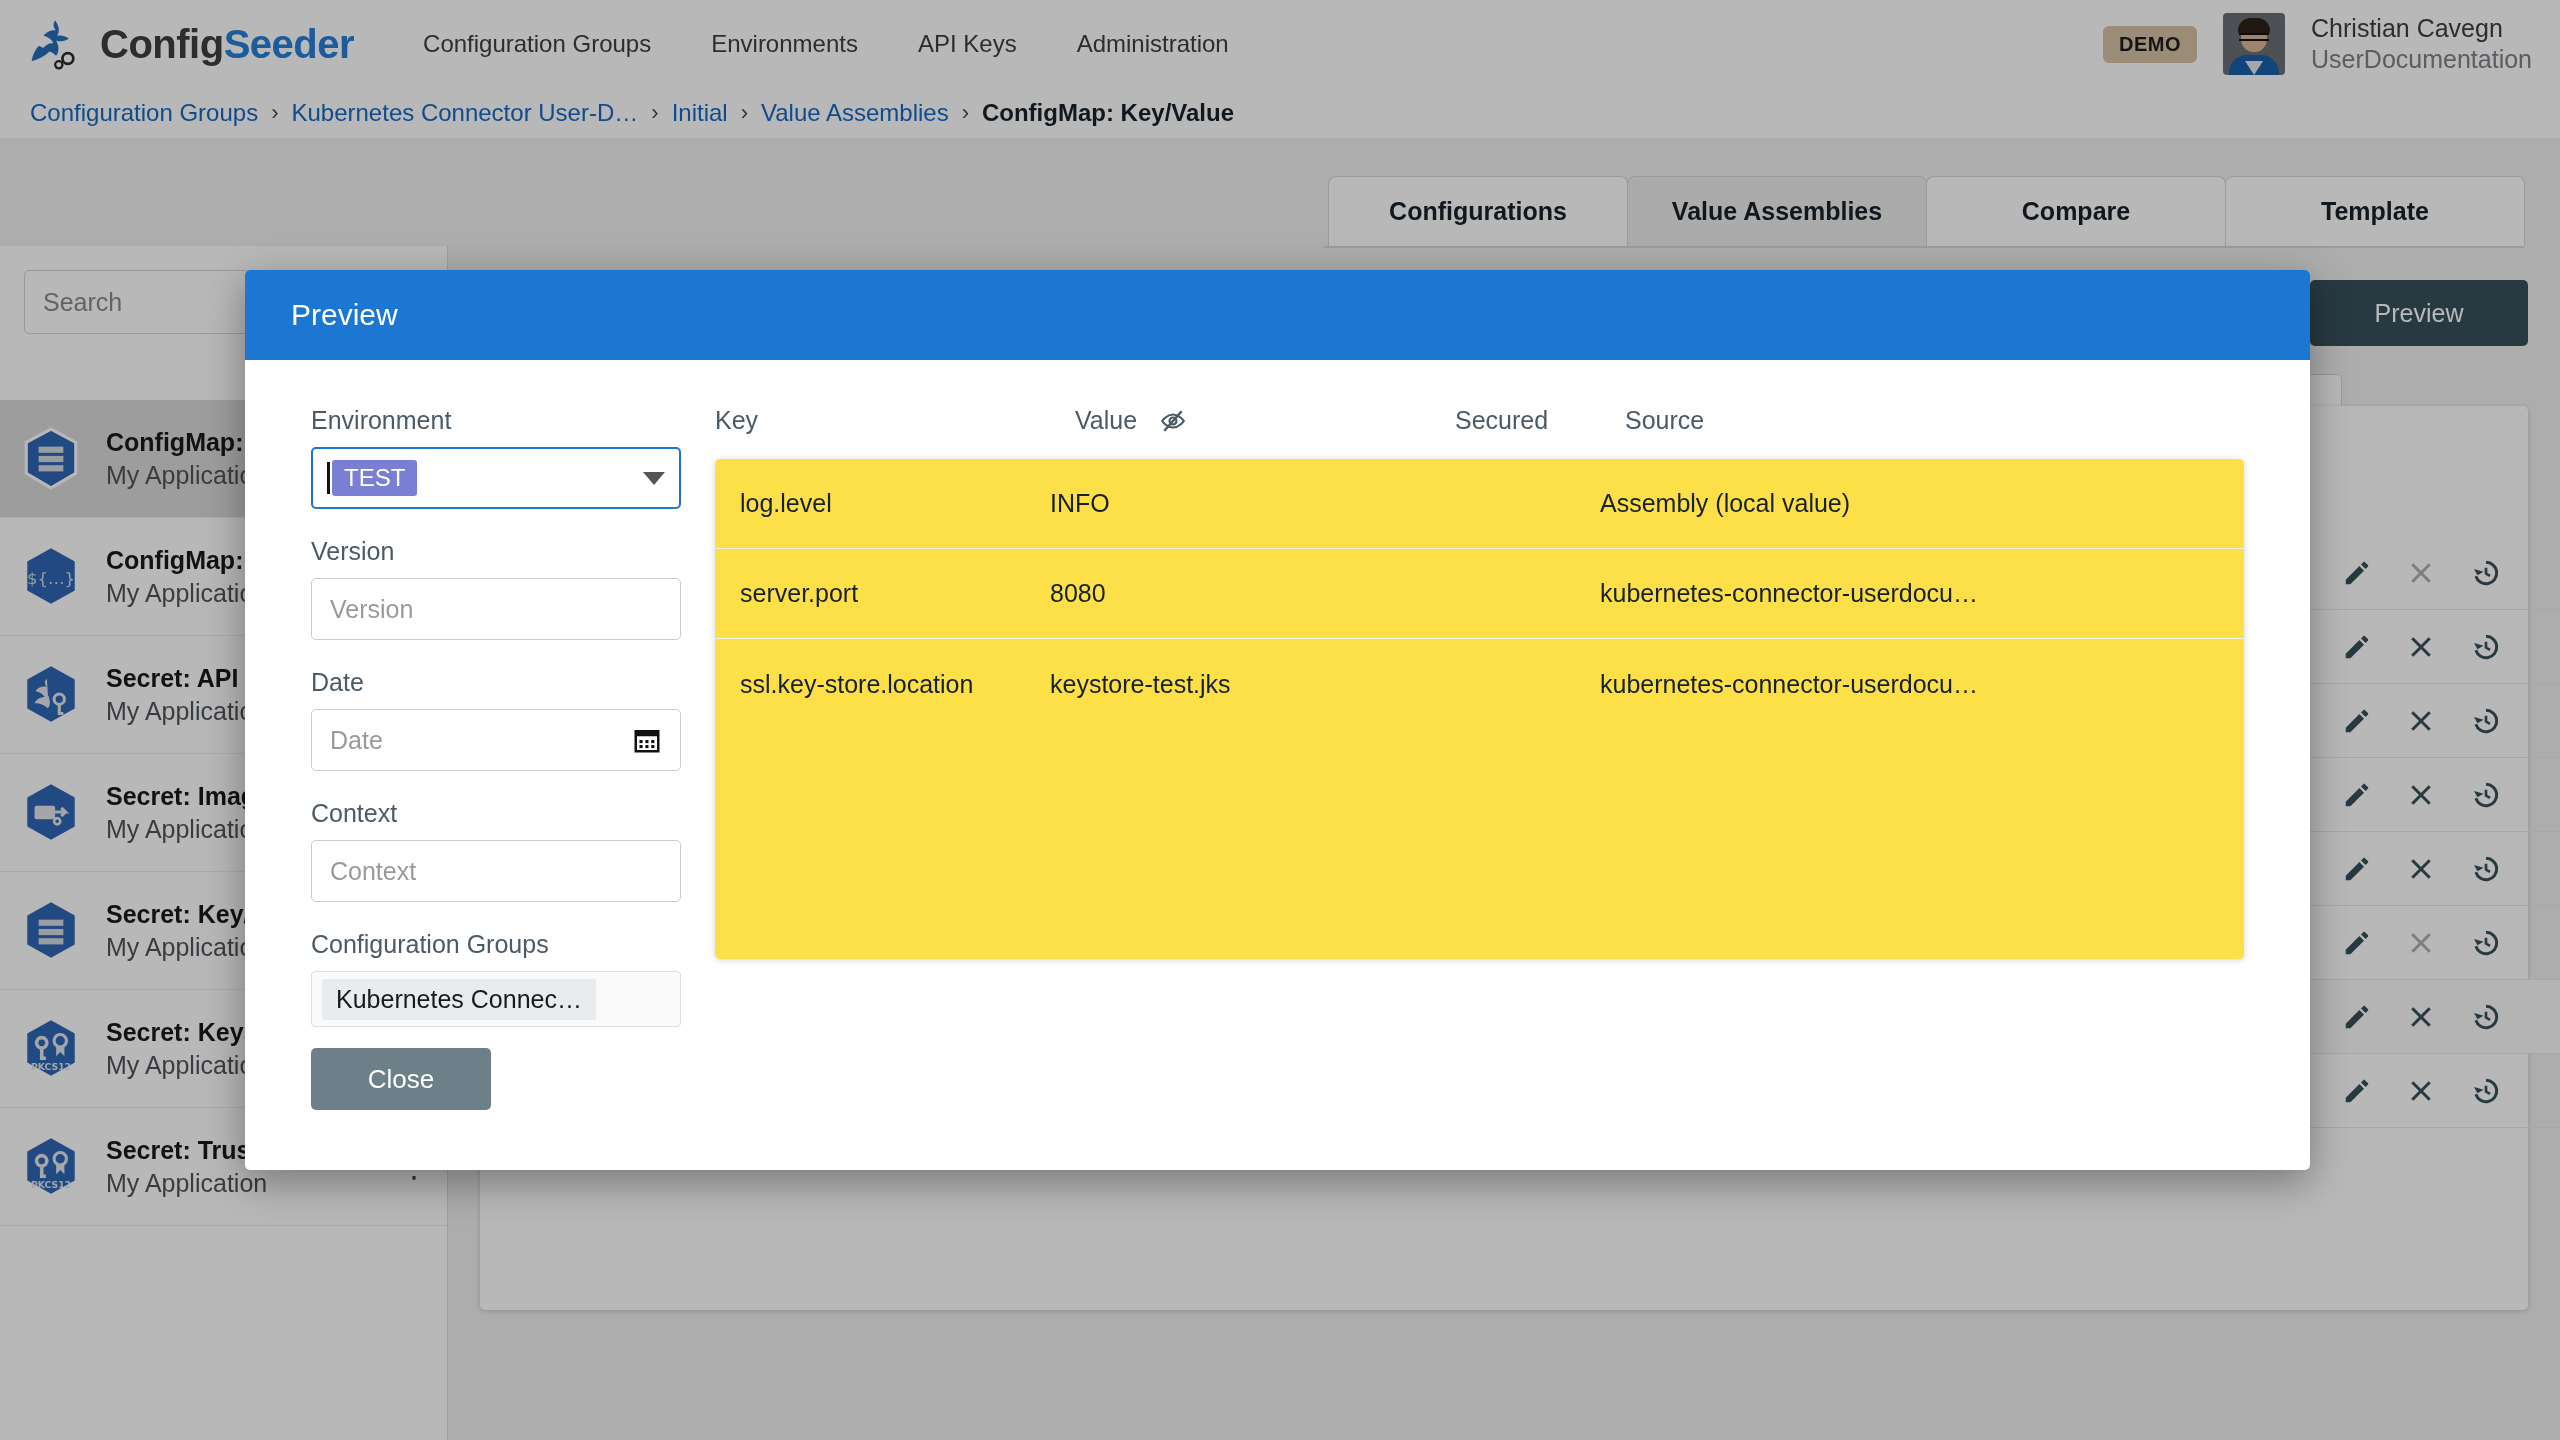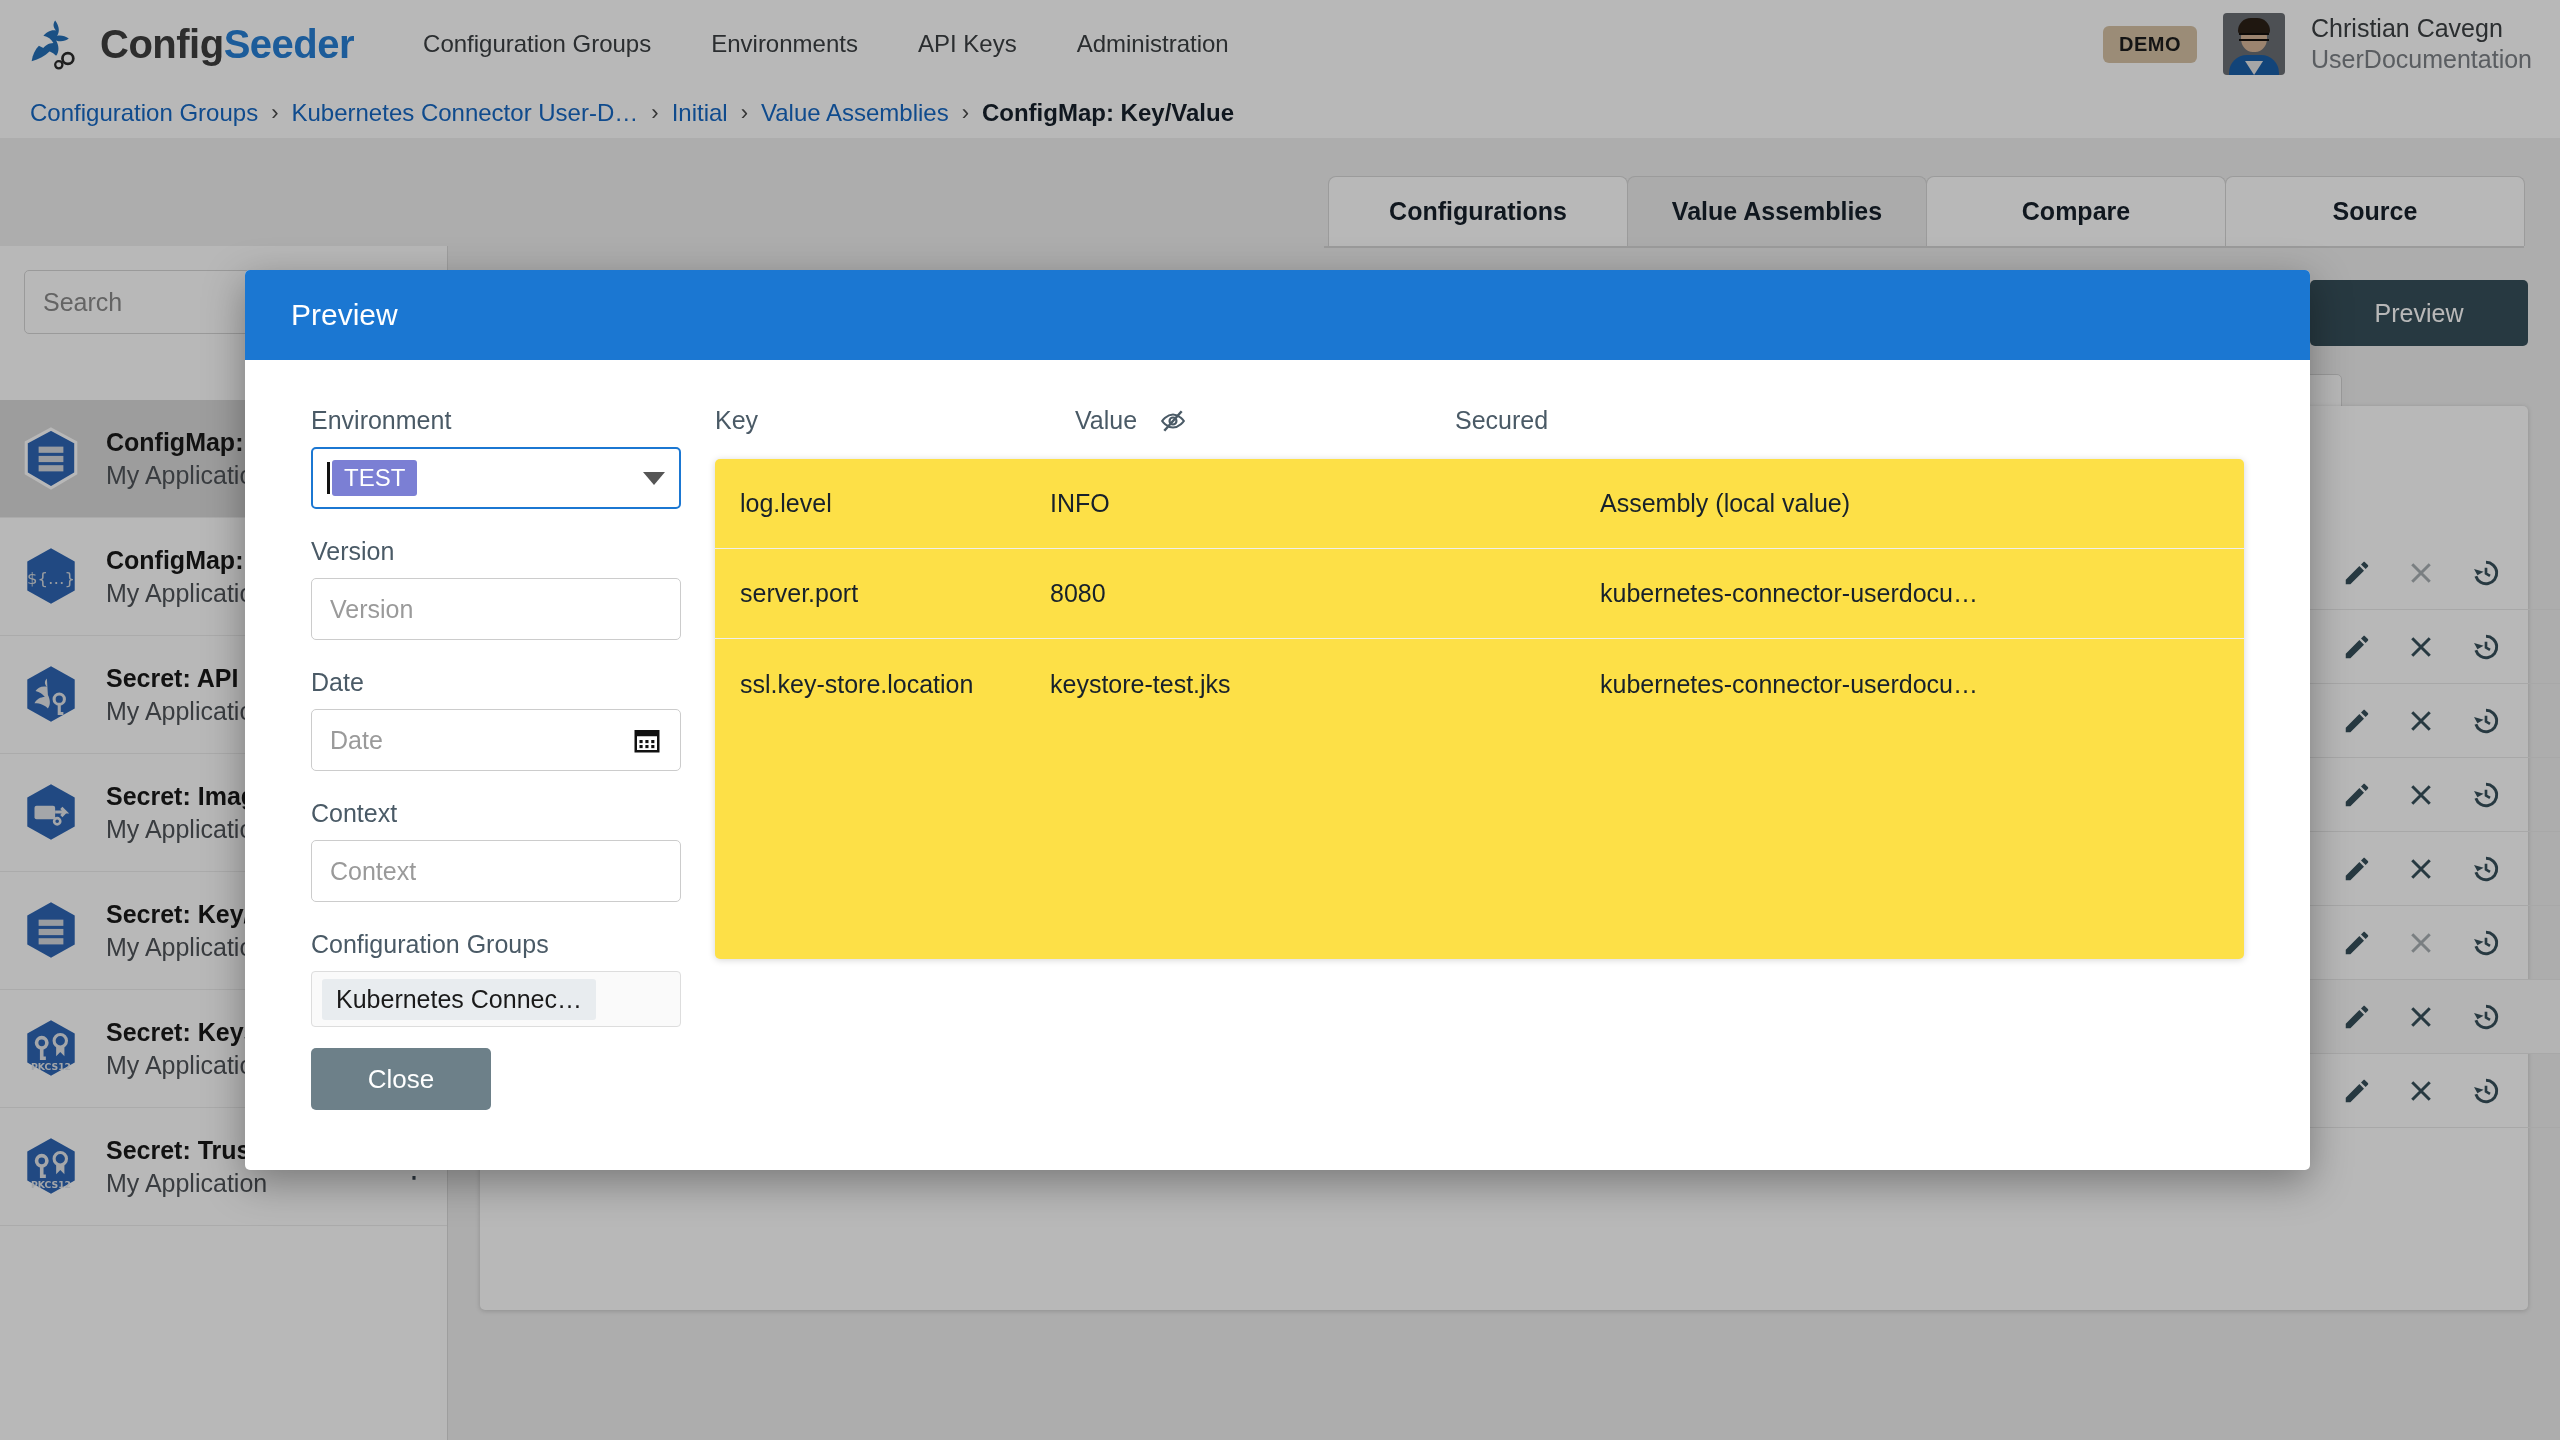--- a/index.html
+++ b/index.html
@@ -231,21 +231,21 @@
       <span class="sep">›</span>
       <a href="#">Value Assemblies</a>
       <span class="sep">›</span>
       <span class="current">ConfigMap: Key/Value</span>
     </div>
 
     <div class="tabbar">
       <div class="tab">Configurations</div>
       <div class="tab active">Value Assemblies</div>
       <div class="tab">Compare</div>
-      <div class="tab">Source</div>
+      <div class="tab">Template</div>
     </div>
     <div class="tab-underline"></div>
 
     <div class="leftpanel">
       <div class="search-box">
         <span>Search</span>
       </div>
       <div class="sortrow">
         <span>Sort by:</span>
         <span>Name</span>
@@ -588,20 +588,21 @@
           <div class="mh-key">Key</div>
           <div class="mh-val">
             <span>Value</span>
             <svg width="30" height="26" viewBox="0 0 24 24">
               <path d="M2 12s4-6 10-6 10 6 10 6-4 6-10 6S2 12 2 12z" fill="none" stroke="#4a5a66" stroke-width="2"></path>
               <circle cx="12" cy="12" r="3.2" fill="none" stroke="#4a5a66" stroke-width="2"></circle>
               <path d="M4 21 L20 3" stroke="#4a5a66" stroke-width="2.3"></path>
             </svg>
           </div>
           <div class="mh-sec">Secured</div>
+          <div class="mh-src">Source</div>
         </div>
 
         <div class="mt-card">
           <div class="mt-row">
             <div class="mc-key">log.level</div>
             <div class="mc-val">INFO</div>
             <div class="mc-sec"></div>
             <div class="mc-src">Assembly (local value)</div>
           </div>
           <div class="mt-row">

